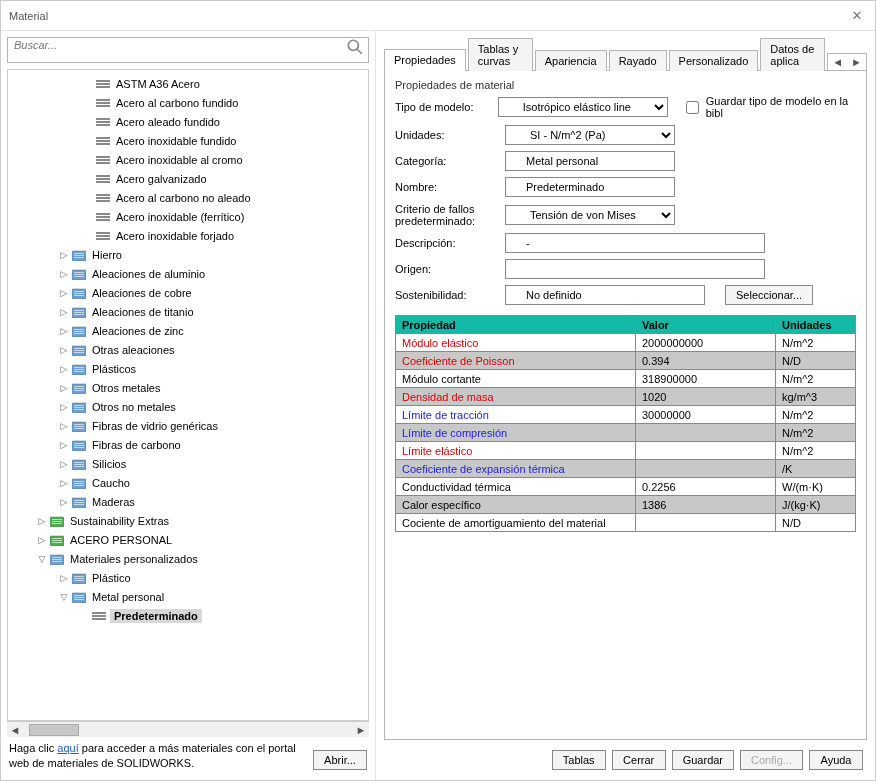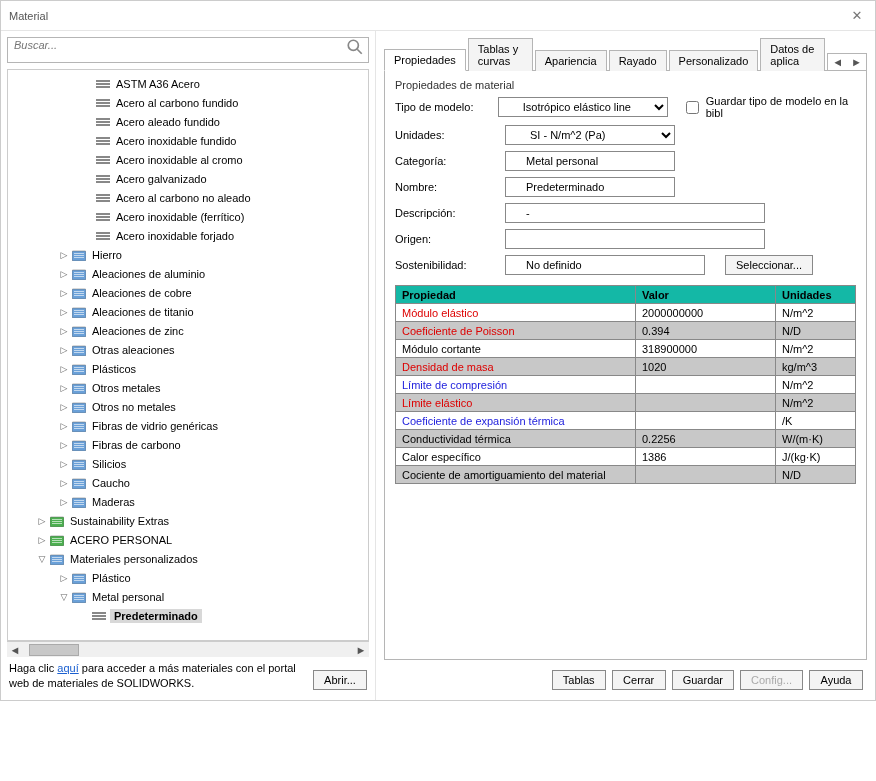--- a/index.html
+++ b/index.html
@@ -1,17 +1,17 @@
 <!DOCTYPE html>
 <html><head>
 <meta charset="utf-8">
 <style>
 * { box-sizing: border-box; font-family: "Segoe UI", Tahoma, sans-serif; font-size: 11px; }
 body { margin: 0; background: #fff; color: #000; }
-.window { width: 876px; height: 701px; border: 1px solid #ccc; display: flex; flex-direction: column; position: relative; }
+.window { width: 876px; height: 781px; border: 1px solid #ccc; display: flex; flex-direction: column; position: relative; }
 .titlebar { height: 30px; display: flex; align-items: center; padding: 0 8px; border-bottom: 1px solid #e5e5e5; }
 .titlebar .title { flex: 1; color: #555; }
 .titlebar .close { width: 20px; text-align: center; color: #777; cursor: pointer; font-size: 13px; }
 .body { flex: 1; display: flex; overflow: hidden; }
 .leftpane { width: 375px; display: flex; flex-direction: column; border-right: 1px solid #e5e5e5; padding: 6px; }
 .search { display: flex; border: 1px solid #b5b5b5; height: 26px; align-items: flex-start; padding: 0 4px; margin-bottom: 6px; }
 .search input { flex: 1; border: none; outline: none; background: transparent; color: #888; font-style: italic; }
 .search .mag { width: 18px; height: 18px; color: #888; }
 .tree-wrap { flex: 1; border: 1px solid #ccc; overflow: hidden; position: relative; display:flex; }
 .tree { flex: 1; overflow-y: scroll; overflow-x: auto; padding: 4px 0; }
@@ -457,20 +457,24 @@
         </div>
         <div class="form-row">
           <span class="flabel">Categoría:</span>
           <input type="text" value="Metal personal" style="">
         </div>
         <div class="form-row">
           <span class="flabel">Nombre:</span>
           <input type="text" value="Predeterminado" style="">
         </div>
         <div class="form-row">
+          <span class="flabel two"><span>Criterio de fallos</span><br><span>predeterminado:</span></span>
+          <select><option>Tensión de von Mises máx.</option></select>
+        </div>
+        <div class="form-row">
           <span class="flabel">Descripción:</span>
           <input type="text" style="width: 260px;" value="-">
         </div>
         <div class="form-row">
           <span class="flabel">Origen:</span>
           <input type="text" style="width: 260px;" value="">
         </div>
         <div class="form-row">
           <span class="flabel">Sostenibilidad:</span>
           <input type="text" style="width: 200px;" value="No definido">
@@ -500,20 +504,25 @@
                 <td class="pname ">Módulo cortante</td>
                 <td>318900000</td>
                 <td>N/m^2</td>
               </tr>
               <tr>
                 <td class="pname red">Densidad de masa</td>
                 <td>1020</td>
                 <td>kg/m^3</td>
               </tr>
               <tr>
+                <td class="pname blue">Límite de tracción</td>
+                <td>30000000</td>
+                <td>N/m^2</td>
+              </tr>
+              <tr>
                 <td class="pname blue">Límite de compresión</td>
                 <td></td>
                 <td>N/m^2</td>
               </tr>
               <tr>
                 <td class="pname red">Límite elástico</td>
                 <td></td>
                 <td>N/m^2</td>
               </tr>
               <tr>

